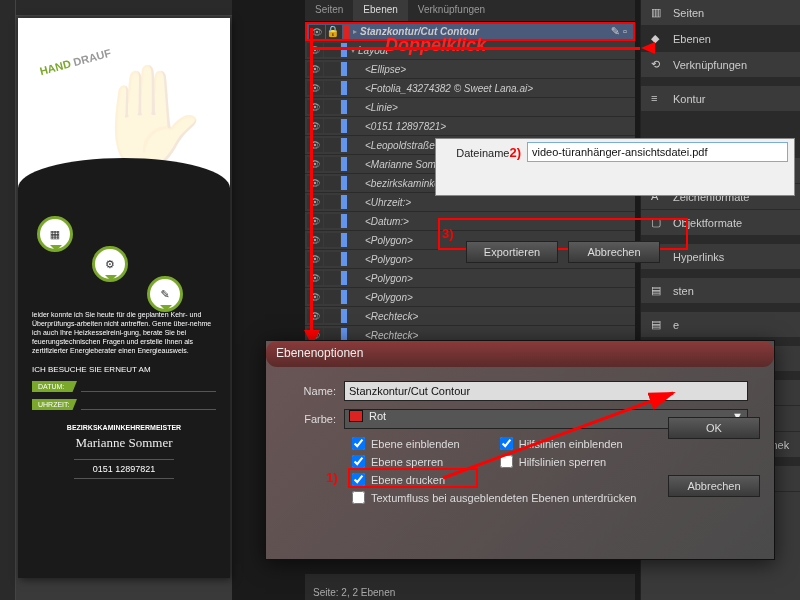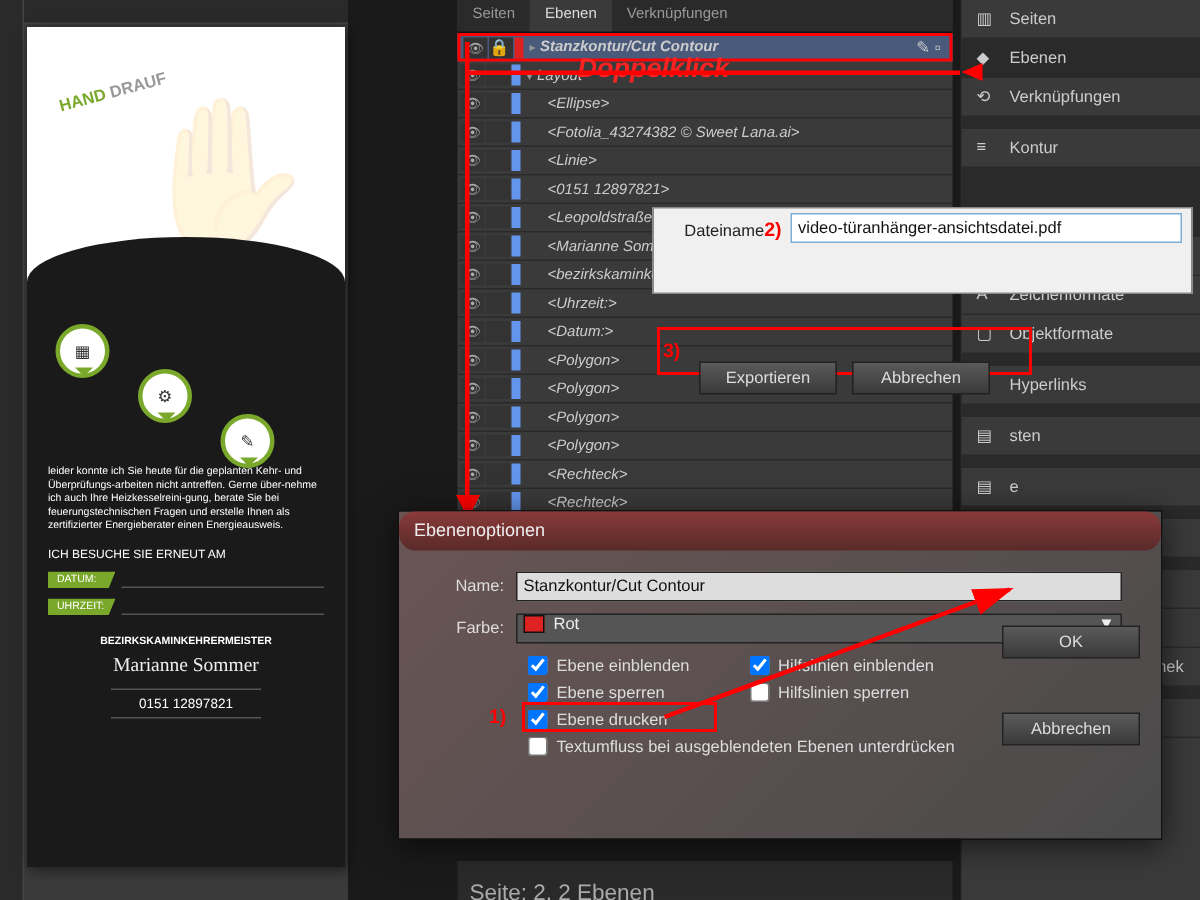--- a/index.html
+++ b/index.html
@@ -73,21 +73,21 @@
 .dlg-colorchip{width:14px;height:12px;background:#d22;margin-right:6px;border:1px solid #111;}
 .dlg-checks{margin-left:60px;margin-top:6px;}
 .chk{display:flex;align-items:center;margin-bottom:5px;font-size:11px;}
 .chk input{margin-right:6px;}
 .chk-cols{display:flex;gap:40px;}
 .dlg-btns{position:absolute;right:14px;top:40px;width:92px;}
 .dlg-btns .btn{margin-bottom:8px;}
 .red-box-print{position:absolute;border:2px solid red;left:348px;top:468px;width:130px;height:20px;z-index:12;}
 .step1{position:absolute;left:326px;top:470px;color:red;font-weight:bold;font-size:13px;z-index:12;}
 .arrow3svg{position:absolute;left:438px;top:388px;z-index:12;pointer-events:none;}
-.statusbar{position:absolute;left:305px;bottom:0;width:330px;height:20px;background:#2a2a2a;color:#aaa;padding:13px 8px;font-size:15px;}
+.statusbar{position:absolute;left:305px;bottom:0;width:330px;height:20px;background:#2a2a2a;color:#aaa;padding:13px 8px;font-size:10px;}
 </style>
 </head>
 <body>
 
 <div class="canvas-area">
   <div class="ruler-h"></div>
   <div class="ruler-v"></div>
   <div class="doc">
     <div class="doc-top">
       <div class="handprint"></div>

